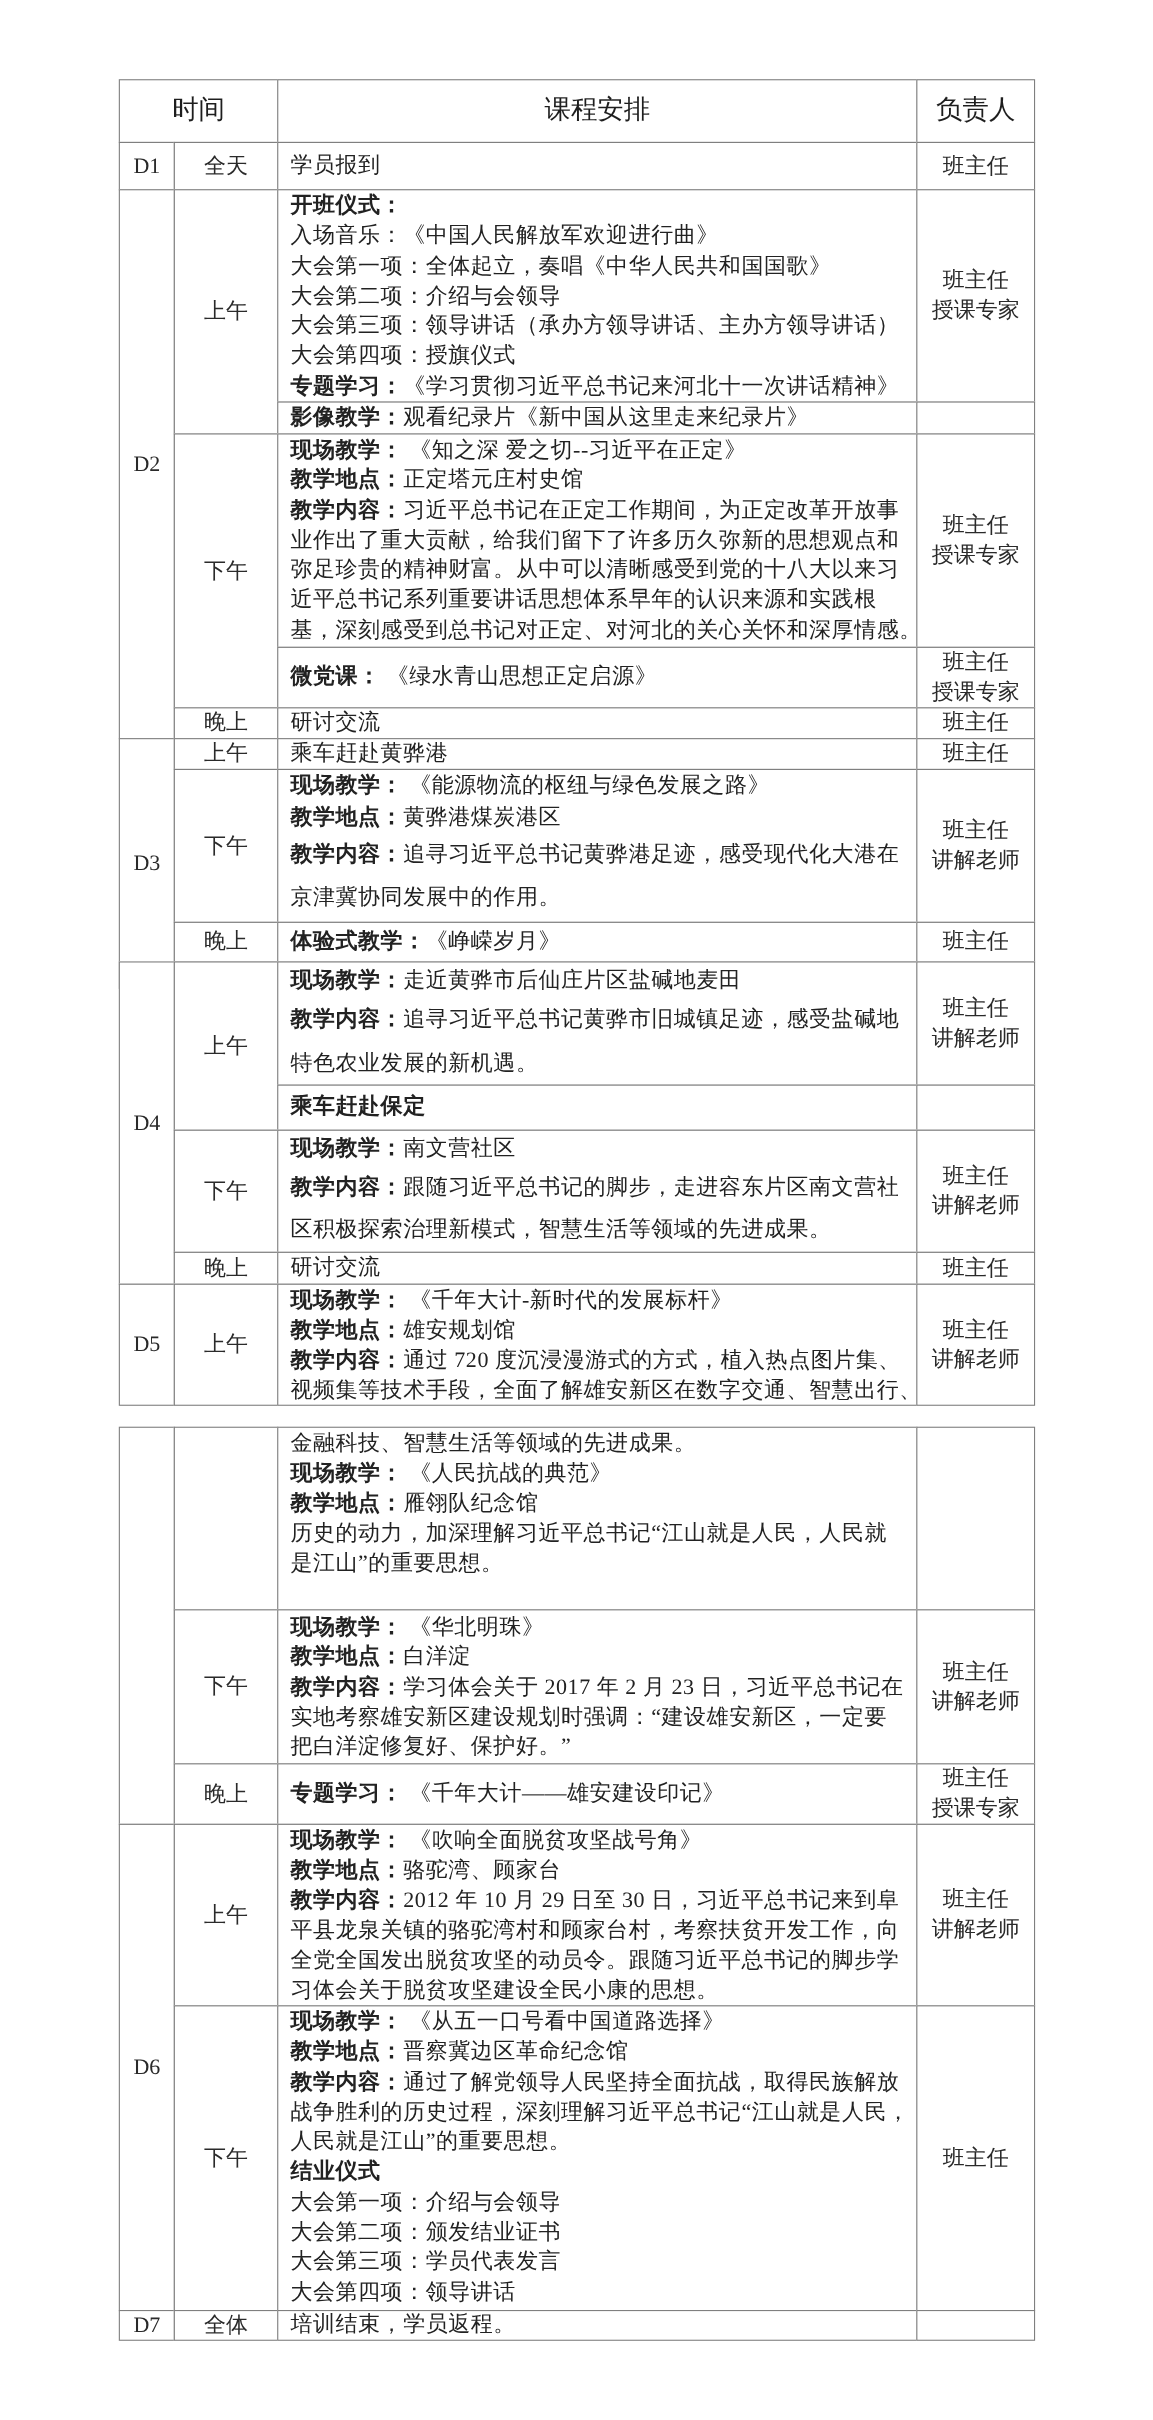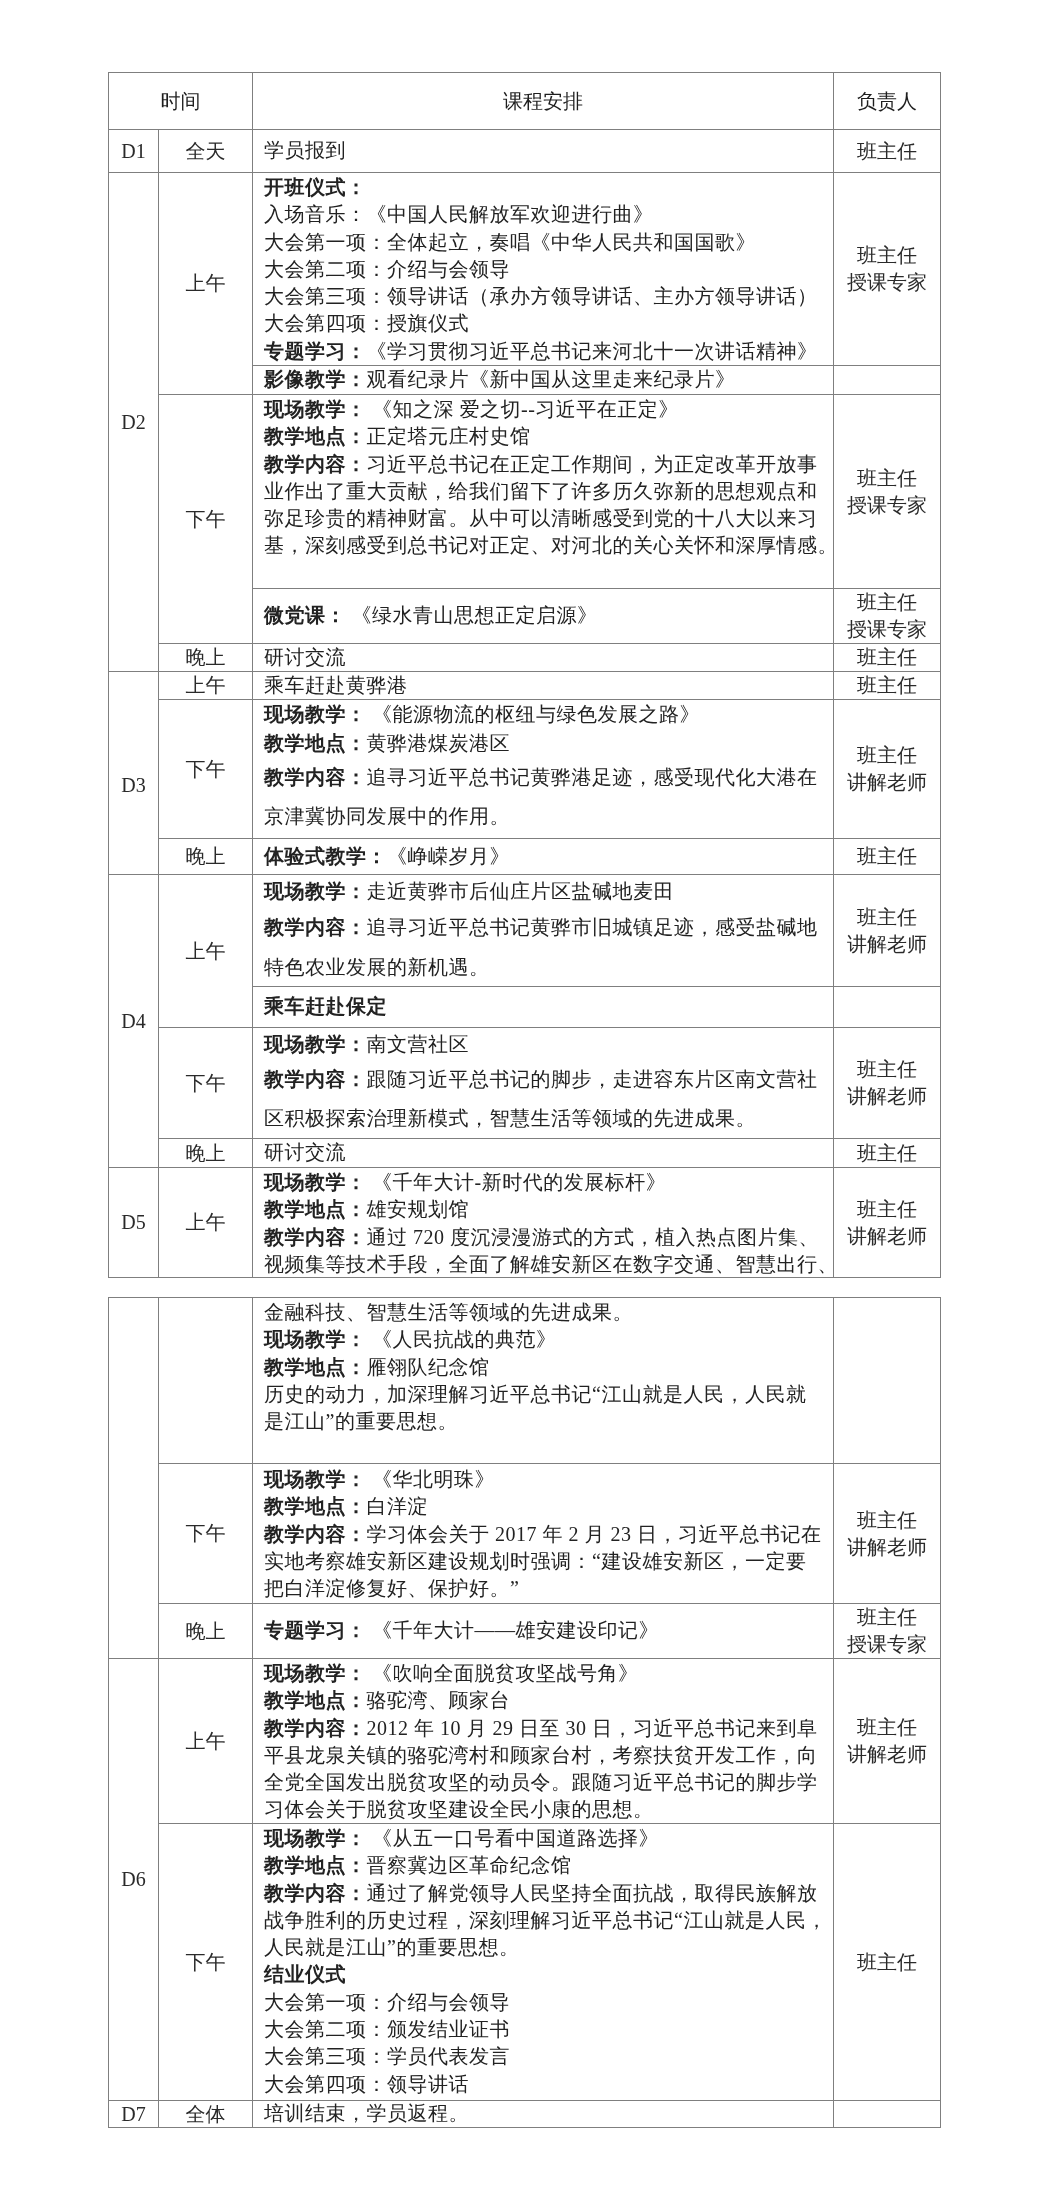--- a/index.html
+++ b/index.html
@@ -44,21 +44,21 @@
     line-height: 27.3px;
     height: 27.3px;
     letter-spacing: 0.5px;
   }
   .l28 { line-height: 28px; height: 28px; }
   .l30 { line-height: 30px; height: 30px; }
   .l32 { line-height: 32px; height: 32px; }
   .l39 { line-height: 39px; height: 39px; }
   .l40 { line-height: 40px; height: 40px; }
   .b { font-weight: bold; }
-  .hdr { font-size: 20px; color: #1e1e1e; }
+  .hdr { font-size: 24px; color: #1e1e1e; font-family: Liberation Mono, monospace; }
 </style>
 </head>
 <body>
 
 <div id="page">
 
   <div>
 
     <div class="cell c hdr" style="left:108px;top:72px;width:145px;height:58px;">
         <span>时间</span>
@@ -111,20 +111,21 @@
 
     <div class="cell c" style="left:158px;top:394px;width:95px;height:250px;">
         <span>下午</span>
       </div>
     <div class="cell t" style="left:252px;top:394px;width:582px;height:195px;">
       <div class="ln"><span class="b">现场教学：</span><span> 《知之深 爱之切--习近平在正定》</span></div>
       <div class="ln"><span class="b">教学地点：</span><span>正定塔元庄村史馆</span></div>
       <div class="ln"><span class="b">教学内容：</span><span>习近平总书记在正定工作期间，为正定改革开放事</span></div>
       <div class="ln"><span>业作出了重大贡献，给我们留下了许多历久弥新的思想观点和</span></div>
       <div class="ln"><span>弥足珍贵的精神财富。从中可以清晰感受到党的十八大以来习</span></div>
+      <div class="ln"><span>近平总书记系列重要讲话思想体系早年的认识来源和实践根</span></div>
       <div class="ln"><span>基，深刻感受到总书记对正定、对河北的关心关怀和深厚情感。</span></div>
     </div>
     <div class="cell c" style="left:833px;top:394px;width:108px;height:195px;">
         <span>班主任</span>
         <span>授课专家</span>
       </div>
     <div class="cell m" style="left:252px;top:588px;width:582px;height:56px;">
       <div class="ln"><span class="b">微党课：</span><span> 《绿水青山思想正定启源》</span></div>
     </div>
     <div class="cell c" style="left:833px;top:588px;width:108px;height:56px;">

